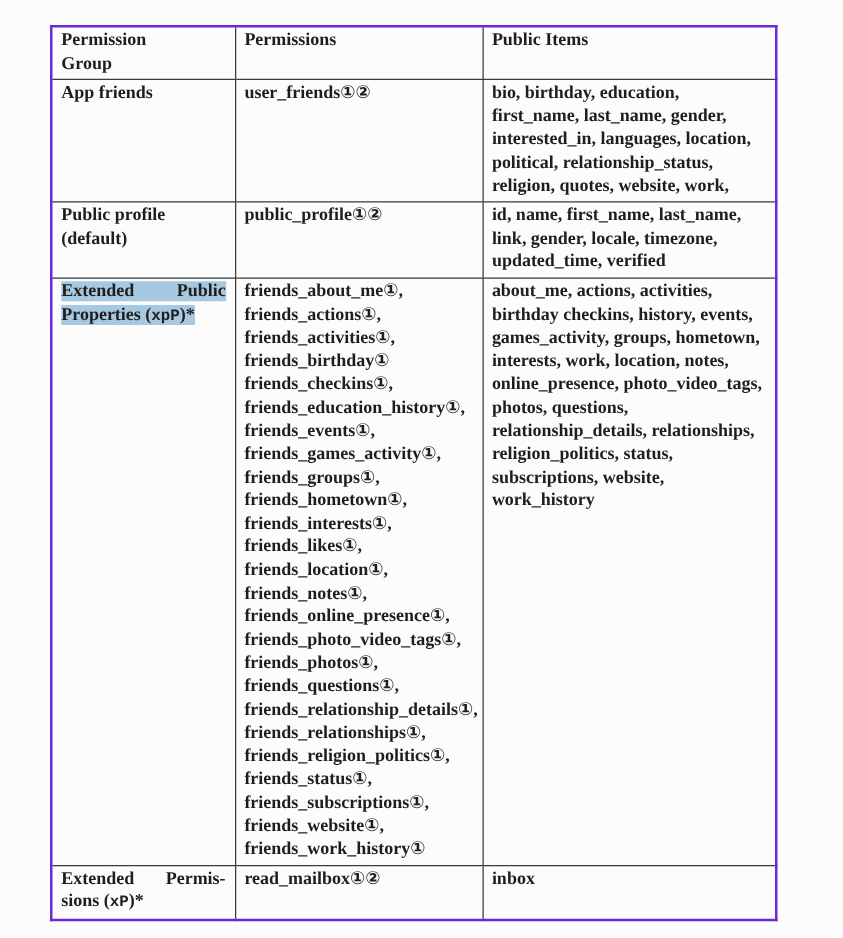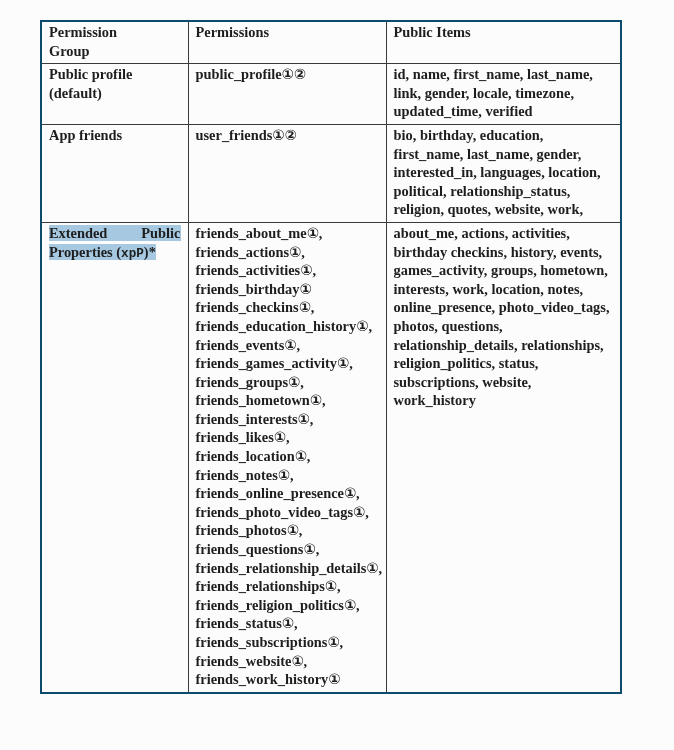--- a/index.html
+++ b/index.html
@@ -12,21 +12,21 @@
     color: #1e1e1e;
     overflow: hidden;
   }
   table.perm-table {
     position: absolute;
     left: 40px;
     top: 20px;
     width: 580px;
     table-layout: fixed;
     border-collapse: collapse;
-    border: 2px solid #0c4a6e;
+    border: 2px solid #6d28d9;
     font-size: 14.4px;
     line-height: 18.6px;
   }
   .perm-table th, .perm-table td {
     border: 1.2px solid #3a3a3a;
     vertical-align: top;
     padding: 1px 7px 3px 7px;
     text-align: left;
     font-weight: bold;
     overflow: visible;
@@ -56,32 +56,32 @@
     <thead>
       <tr>
         <th class="bold pre">Permission
 Group</th>
         <th>Permissions</th>
         <th>Public Items</th>
       </tr>
     </thead>
     <tbody>
       <tr>
+        <td>App friends</td>
+        <td>
+            <div class="perm-line">user_friends①②</div>
+          </td>
+        <td class="itemscell">bio, birthday, education, first_name, last_name, gender, interested_in, languages, location, political, relationship_status, religion, quotes, website, work,</td>
+      </tr>
+      <tr>
         <td>Public profile (default)</td>
         <td>
             <div class="perm-line">public_profile①②</div>
           </td>
         <td class="itemscell">id, name, first_name, last_name, link, gender, locale, timezone, updated_time, verified</td>
-      </tr>
-      <tr>
-        <td>App friends</td>
-        <td>
-            <div class="perm-line">user_friends①②</div>
-          </td>
-        <td class="itemscell">bio, birthday, education, first_name, last_name, gender, interested_in, languages, location, political, relationship_status, religion, quotes, website, work,</td>
       </tr>
       <tr>
         <td>
           <div class="jline"><span class="hl">Extended Public</span></div>
           <div><span class="hl"><span>Properties (</span><span class="mono">xpP</span><span>)*</span></span></div>
         </td>
         <td>
             <div class="perm-line">friends_about_me①,</div>
             <div class="perm-line">friends_actions①,</div>
             <div class="perm-line">friends_activities①,</div>
@@ -103,15 +103,25 @@
             <div class="perm-line">friends_relationship_details①,</div>
             <div class="perm-line">friends_relationships①,</div>
             <div class="perm-line">friends_religion_politics①,</div>
             <div class="perm-line">friends_status①,</div>
             <div class="perm-line">friends_subscriptions①,</div>
             <div class="perm-line">friends_website①,</div>
             <div class="perm-line">friends_work_history①</div>
           </td>
         <td class="itemscell">about_me, actions, activities, birthday checkins, history, events, games_activity, groups, hometown, interests, work, location, notes, online_presence, photo_video_tags, photos, questions, relationship_details, relationships, religion_politics, status, subscriptions, website, work_history</td>
       </tr>
+      <tr>
+        <td>
+          <div class="jline">Extended Permis-</div>
+          <div><span>sions (</span><span class="mono">xP</span><span>)*</span></div>
+        </td>
+        <td>
+            <div class="perm-line">read_mailbox①②</div>
+          </td>
+        <td class="itemscell">inbox</td>
+      </tr>
     </tbody>
   </table>
 </div>
 
 </body></html>

